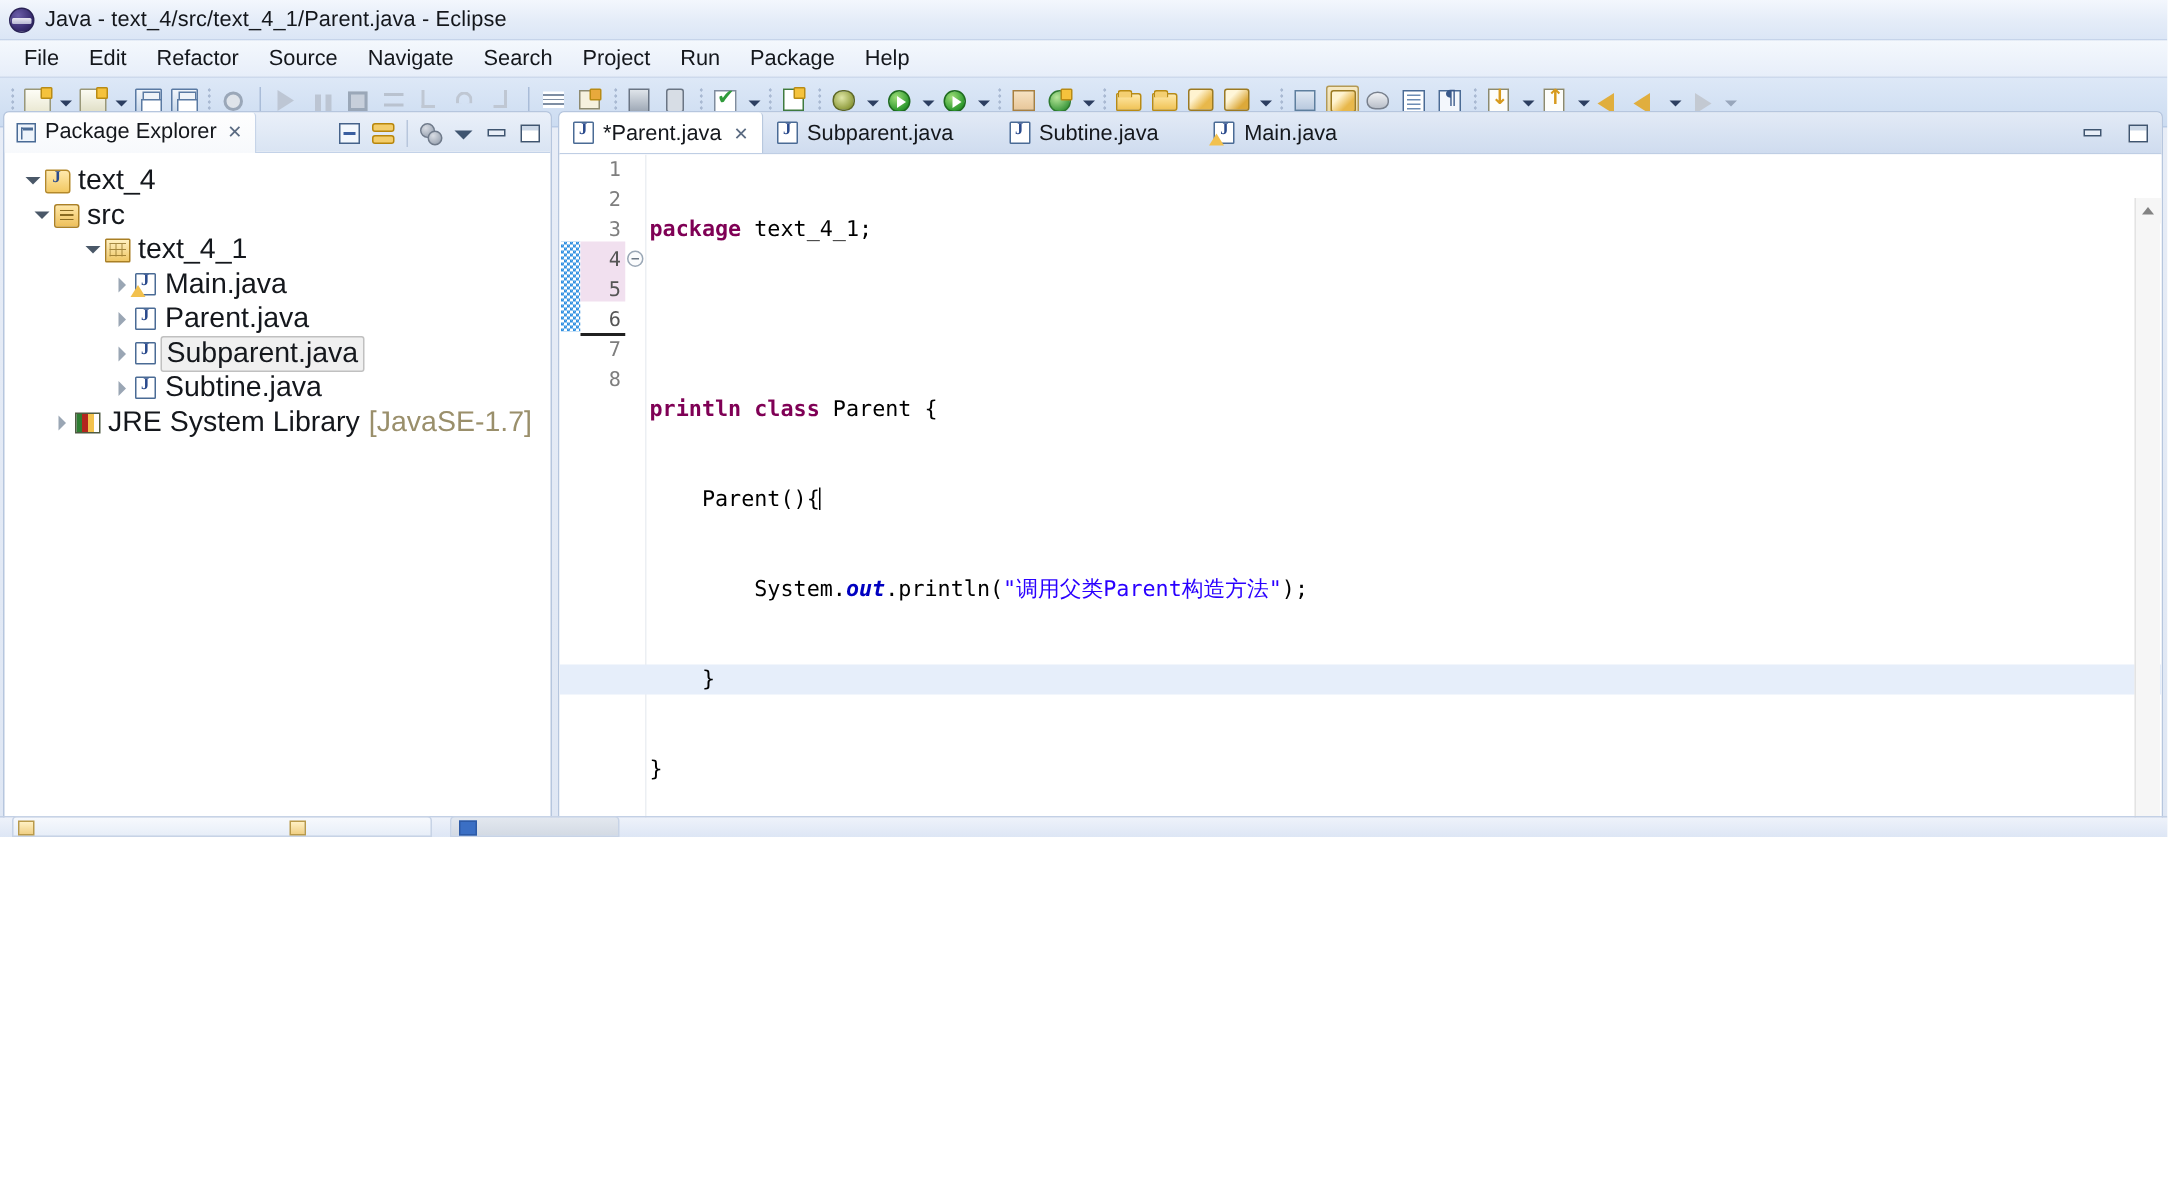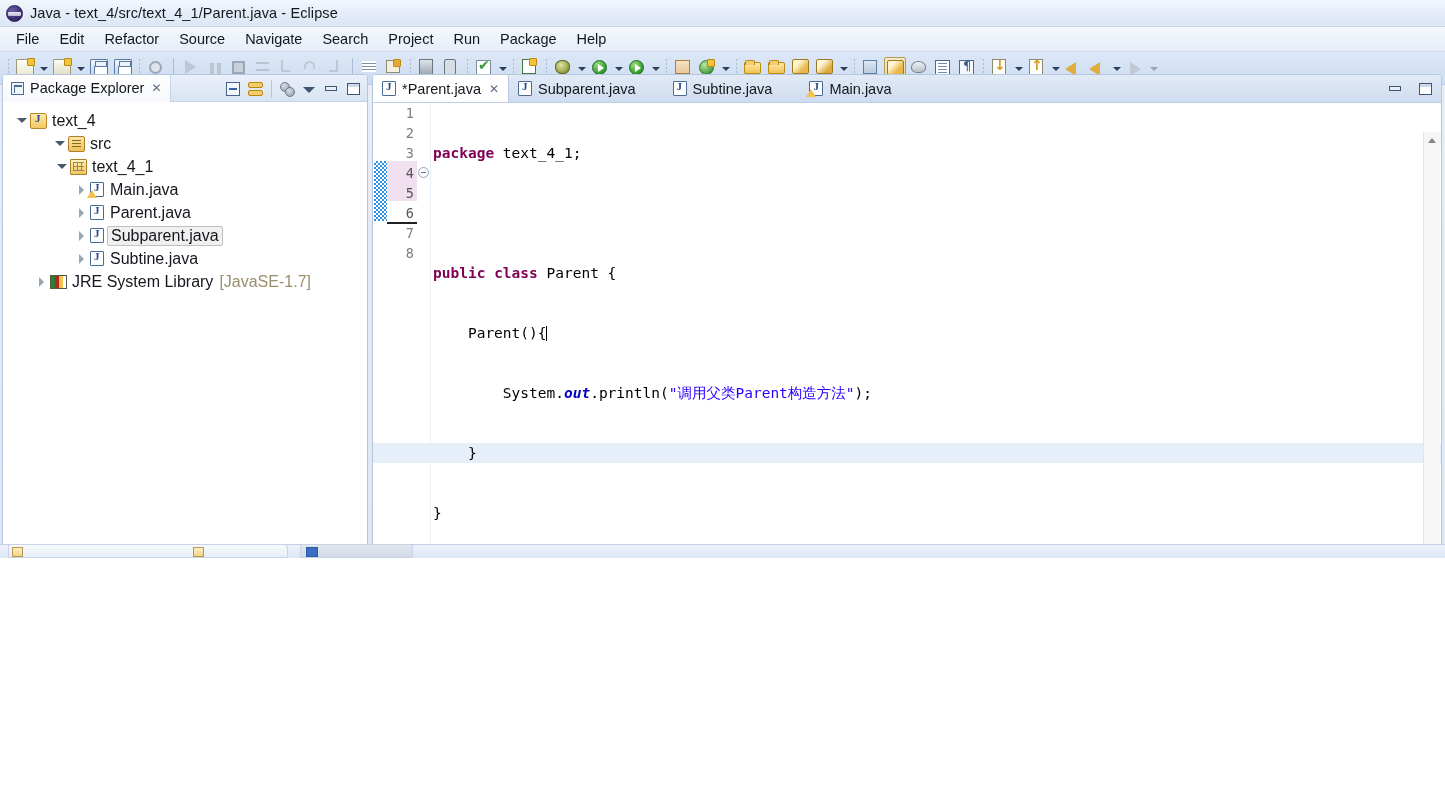--- a/index.html
+++ b/index.html
@@ -291,21 +291,21 @@
   .vtool .sync-ico:before, .vtool .sync-ico:after {
     content:""; position:absolute; width:8px; height:8px; border-radius:50%;
     background: radial-gradient(circle at 35% 30%, #d9dde4, #8d98a8);
     border:1px solid #6f7a8a;
   }
   .vtool .sync-ico:before { left:0; top:0; }
   .vtool .sync-ico:after { left:5px; top:5px; }
   .vtool-sep { width:1px; height:18px; background:#b7c6dc; margin:0 3px; }
 
   
-  .tree { padding: 7px 0 0 0; font-size: 16px; color: #14171c; }
+  .tree { padding: 7px 0 0 0; font-size: 19px; color: #14171c; }
   .trow {
     display: flex; align-items: center; height: 23px; white-space: nowrap;
   }
   .trow .twist {
     width: 13px; height: 13px; position: relative; flex: none; margin-right: 2px;
   }
   .twist.open:after {
     content:""; position:absolute; left:2px; top:4px; width:0; height:0;
     border-left: 5px solid transparent; border-right: 5px solid transparent;
     border-top: 5px solid #4a5868;
@@ -753,21 +753,21 @@
             </div>
         </div>
       </div>
 
       <div class="tree">
         <div class="trow" style="padding-left:12px;">
           <span class="twist open"></span>
           <span class="ticon project"></span>
           <span class="tlabel">text_4</span>
         </div>
-        <div class="trow" style="padding-left:50px;">
+        <div class="trow" style="padding-left:18px;">
           <span class="twist open"></span>
           <span class="ticon srcf"></span>
           <span class="tlabel">src</span>
         </div>
         <div class="trow" style="padding-left:52px;">
           <span class="twist open"></span>
           <span class="ticon pkg"></span>
           <span class="tlabel">text_4_1</span>
         </div>
         <div class="trow" style="padding-left:72px;">
@@ -851,21 +851,21 @@
           <div class="gline" style="top:142px;">8</div>
         </div>
 
         <div class="fold-col">
           <div class="fold-minus" style="top:64px;"></div>
         </div>
 
         <div class="code">
           <div class="ln"><span class="kw">package</span><span> text_4_1;</span></div>
           <div class="ln"></div>
-          <div class="ln"><span class="kw">public</span><span> </span><span class="kw">class</span><span> Parent {</span></div>
+          <div class="ln"><span class="kw">println</span><span> </span><span class="kw">class</span><span> Parent {</span></div>
           <div class="ln"><span>    Parent(){</span><span class="caret"></span></div>
           <div class="ln"><span>        System.</span><span class="fld">out</span><span>.println(</span><span class="str">"调用父类Parent构造方法"</span><span>);</span></div>
           <div class="ln"><span class="hl-line"></span><span style="position:relative;">    }</span></div>
           <div class="ln"><span>}</span></div>
           <div class="ln"></div>
         </div>
 
         <div class="vscroll">
           <div class="sb-up"></div>
           <div class="sb-down"></div>

